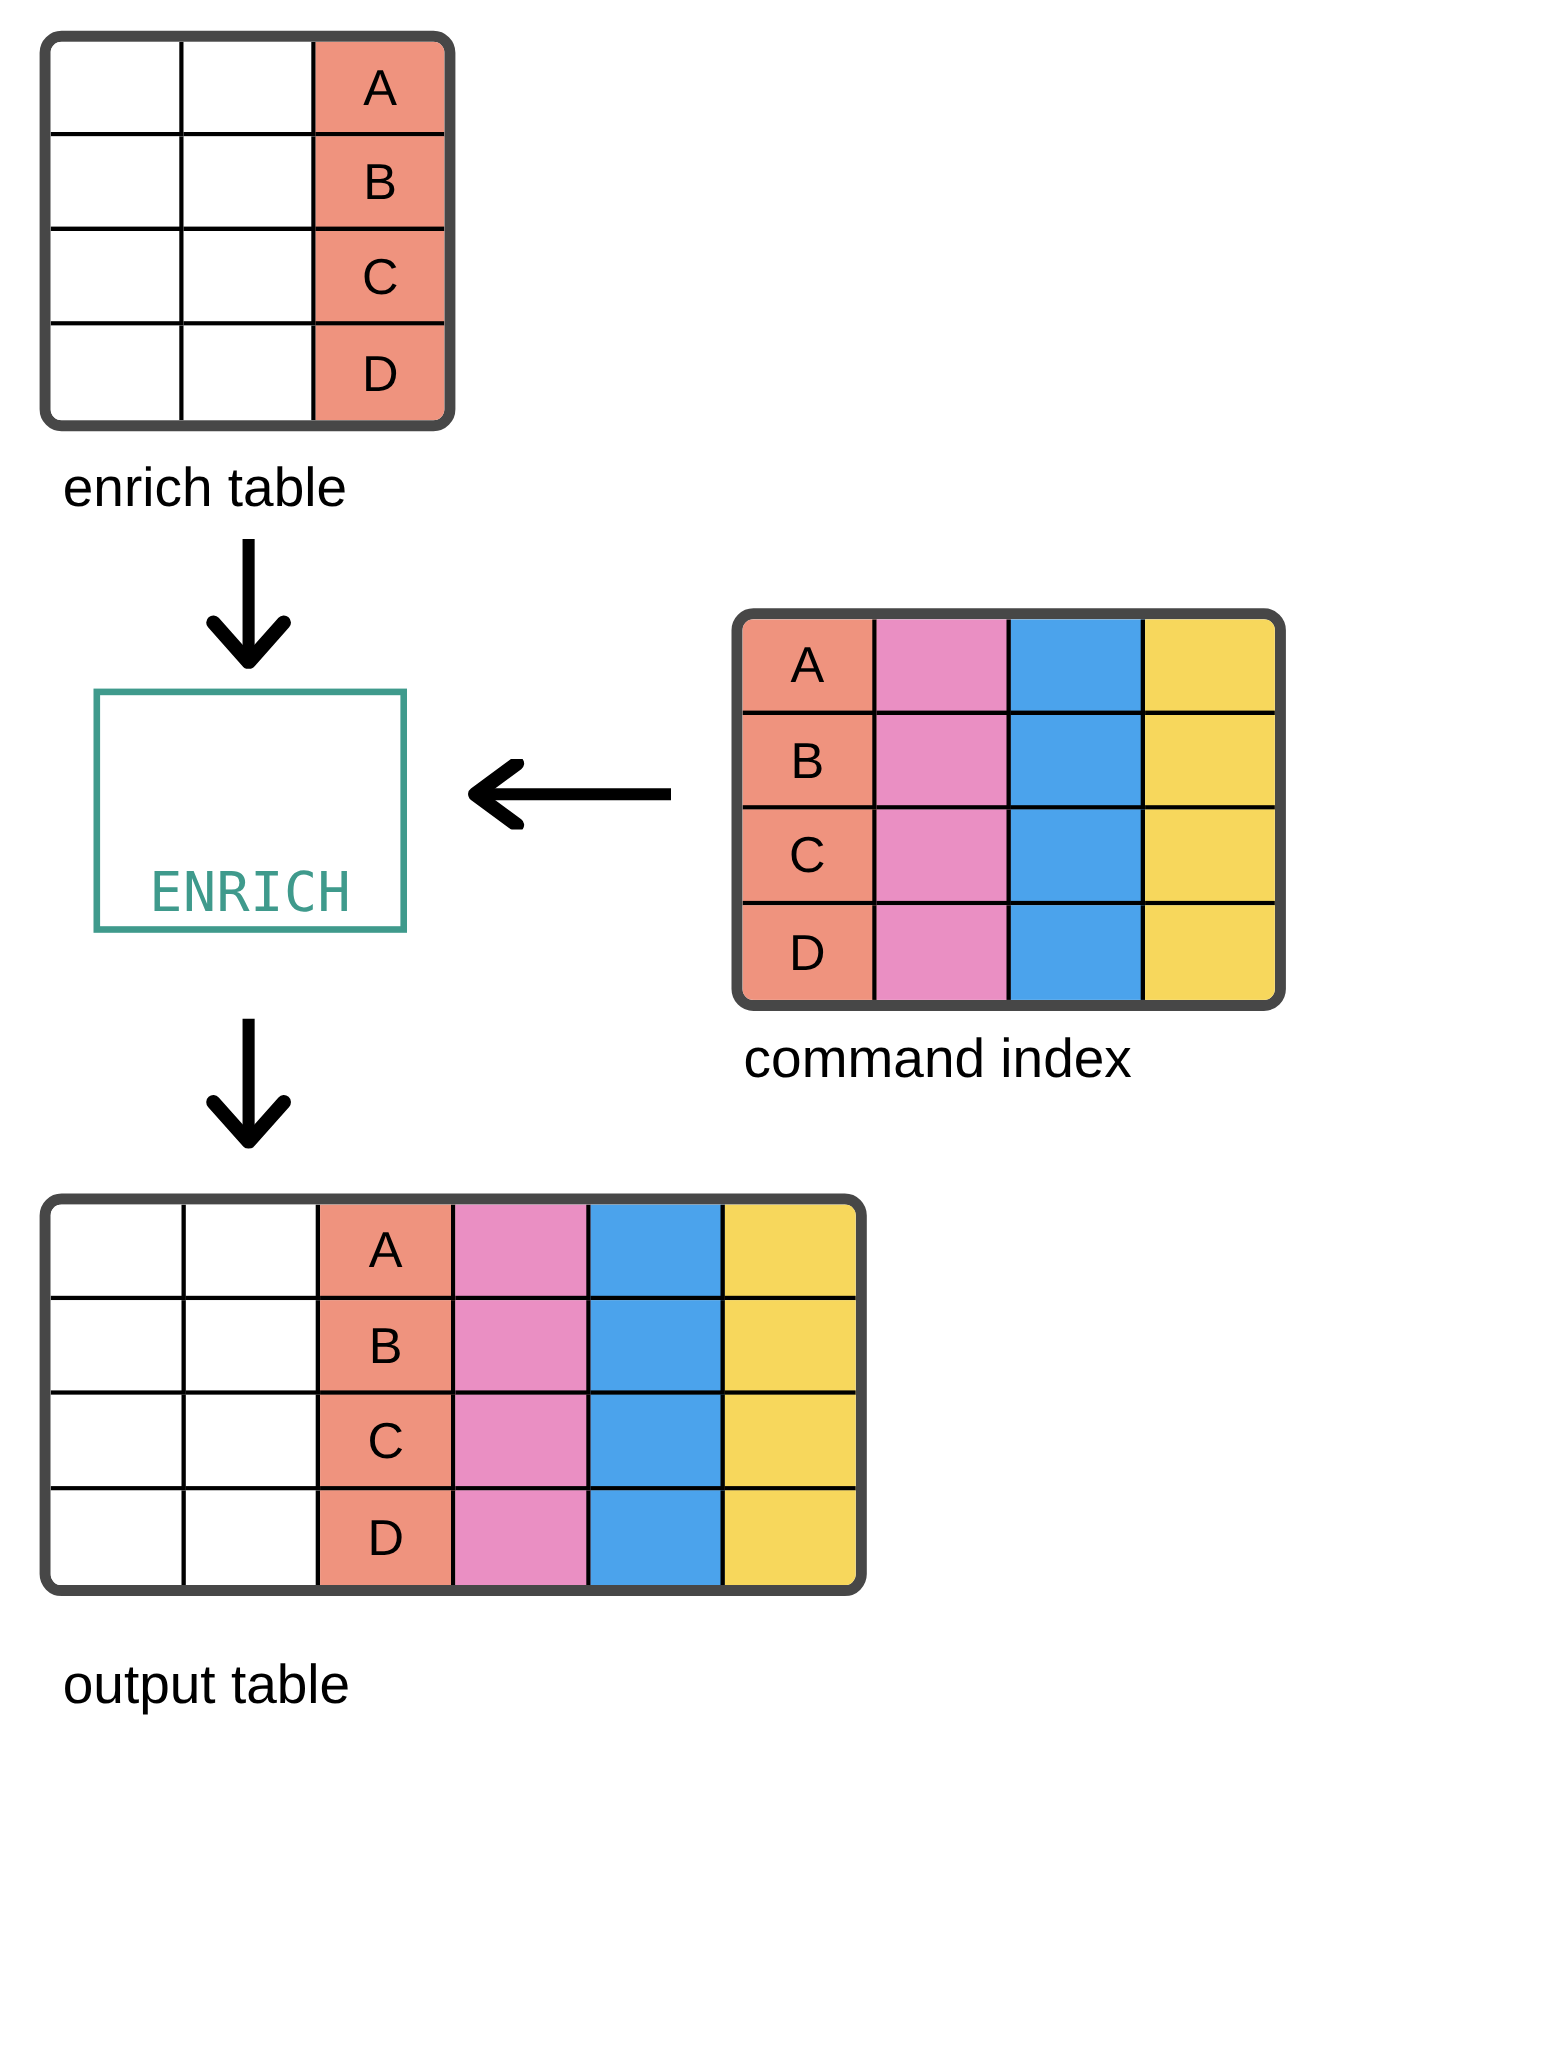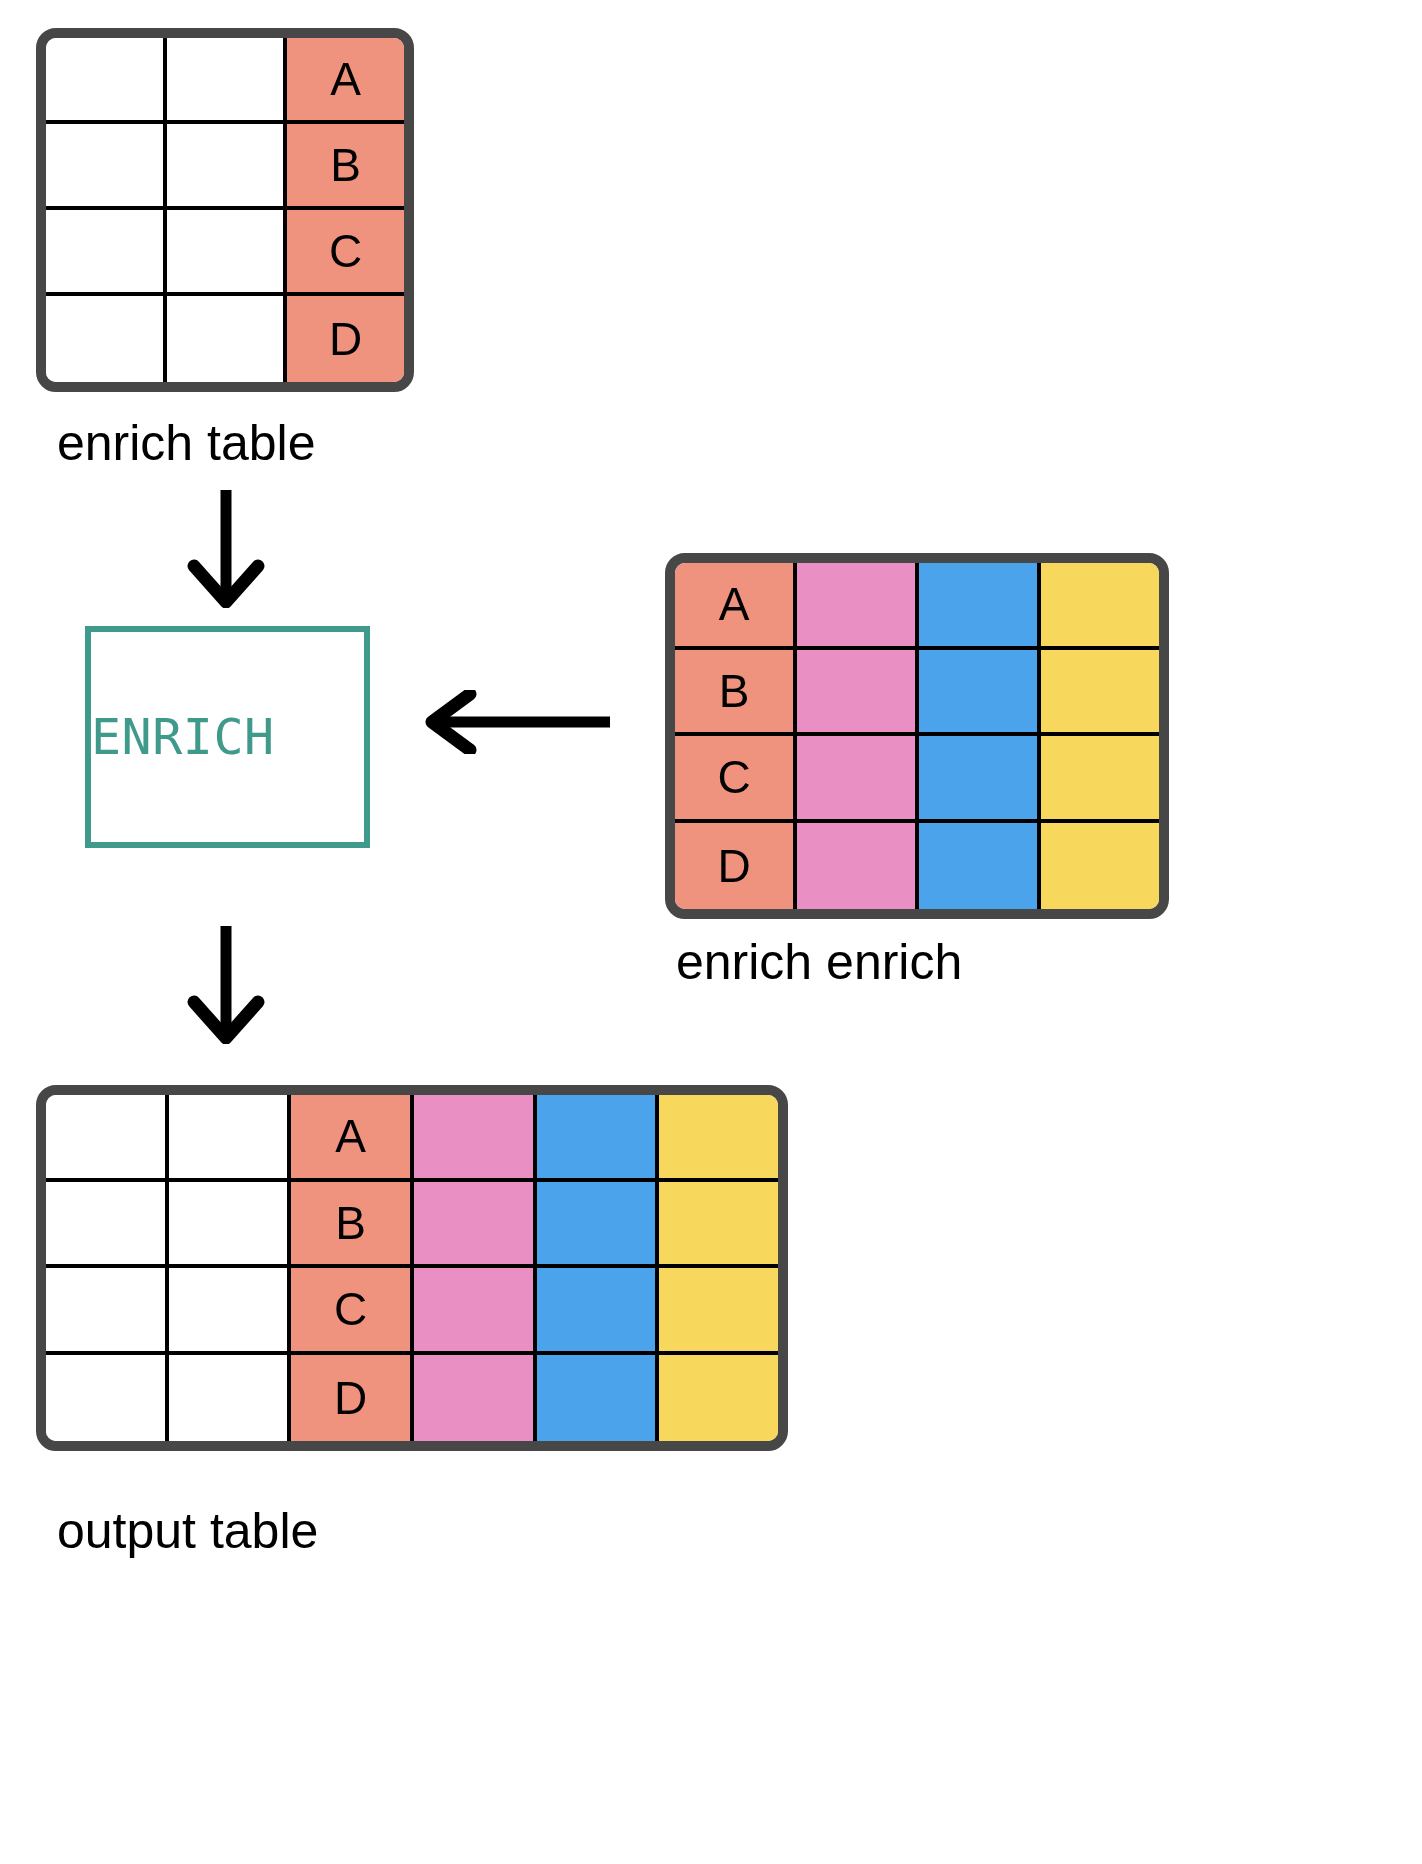--- a/index.html
+++ b/index.html
@@ -70,22 +70,22 @@
   
   .arrow-svg { position: absolute; }
 
   
   .cmd-box {
     position: absolute;
     box-sizing: border-box;
     border: 6px solid #3f9a8c;
     background: #ffffff;
     display: flex;
-    flex-direction: column;
-    align-items: flex-start;
+    flex-direction: row;
+    align-items: flex-end;
     justify-content: center;
   }
   .cmd-line {
     color: #3f9a8c;
     font-family: "DejaVu Sans Mono", monospace;
     font-size: 50px;
     line-height: 1.24;
     letter-spacing: 0.5px;
     white-space: nowrap;
   }
@@ -154,21 +154,21 @@
         <div class="grid-cell c-yellow" style="flex: 1 1 0px;"></div>
       </div>
       <div class="grid-row">
         <div class="grid-cell c-salmon" style="flex: 1 1 0px;">D</div>
         <div class="grid-cell c-pink" style="flex: 1 1 0px;"></div>
         <div class="grid-cell c-blue" style="flex: 1 1 0px;"></div>
         <div class="grid-cell c-yellow" style="flex: 1 1 0px;"></div>
       </div>
     </div>
 
-  <div class="caption" style="left:676px; top:937px;">enrich enrich</div>
+  <div class="caption" style="left:676px; top:937px;">command index</div>
 
   <svg class="arrow-svg" style="left:186px; top:926px;" width="80" height="118" viewBox="0 0 80 118">
     <line x1="40" y1="0" x2="40" y2="104" stroke="#000000" stroke-width="11"></line>
     <path d="M 8 76 L 40 112 L 72 76" fill="none" stroke="#000000" stroke-width="13" stroke-linecap="round" stroke-linejoin="round"></path>
   </svg>
 
   <div class="grid-table" id="output-table" style="left:36px; top:1085px; width:752px; height:366px;">
       <div class="grid-row">
         <div class="grid-cell c-white" style="flex: 1 1 0px;"></div>
         <div class="grid-cell c-white" style="flex: 1 1 0px;"></div>

